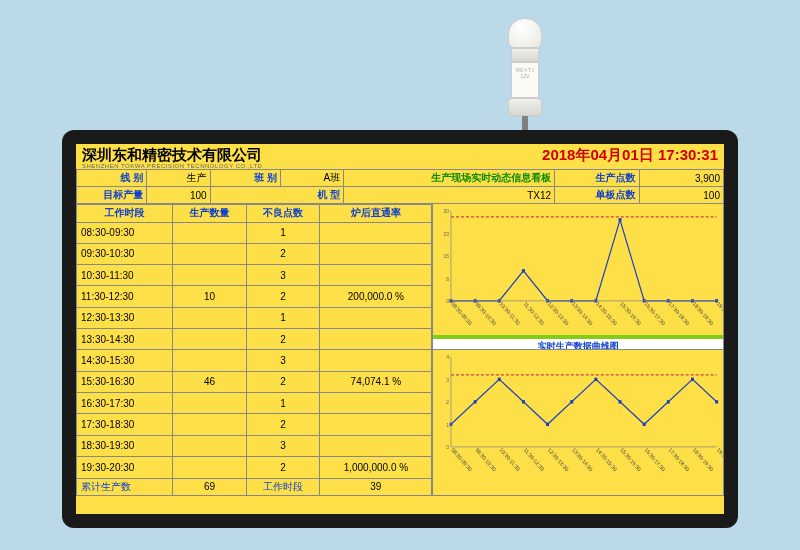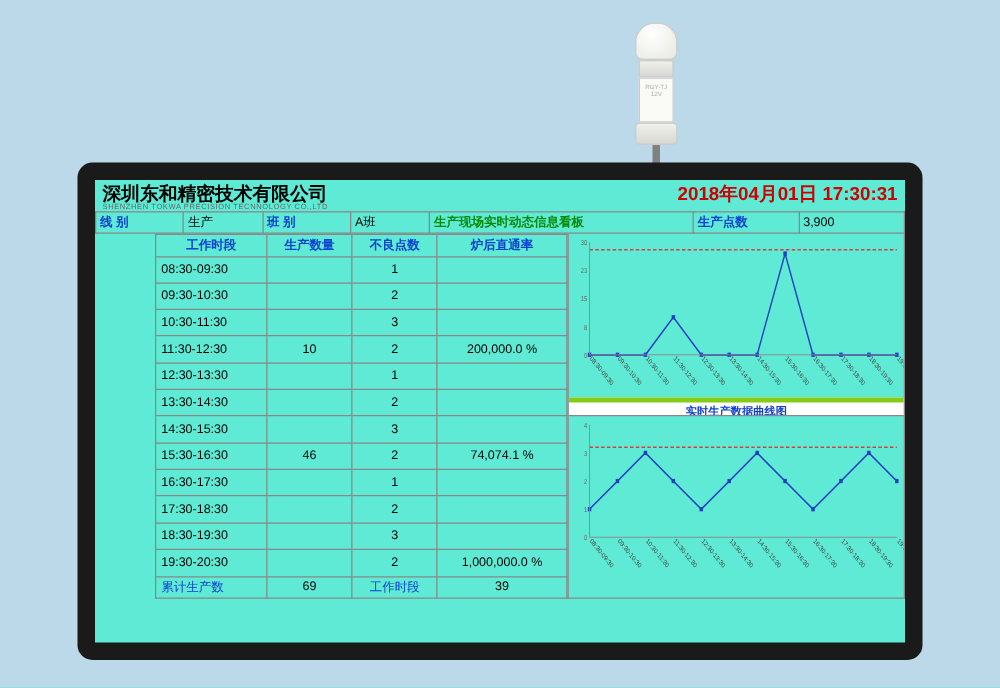--- a/index.html
+++ b/index.html
@@ -64,21 +64,21 @@
     left: 62px;
     width: 676px;
     height: 398px;
     background: #1a1a1a;
     border-radius: 12px;
     padding: 14px;
   }
   .screen {
     width: 100%;
     height: 100%;
-    background: #5eead4;
+    background: #fde047;
     position: relative;
     font-size: 10px;
     color: #000;
     overflow: hidden;
   }
   .hdr {
     display: flex;
     justify-content: space-between;
     padding: 2px 6px 0 6px;
   }
@@ -99,29 +99,28 @@
     letter-spacing:0.5px;
   }
   table.info {
     width: 100%;
     border-collapse: collapse;
     font-size: 10px;
   }
   table.info td {
     border: 1px solid #888;
     padding: 1px 3px;
-    text-align: left;
+    text-align: right;
     height: 15px;
   }
   .lbl { color: #1040d0; font-weight: bold; }
   .banner { color: #0a8a0a; font-weight: bold; }
   .content {
     display: flex;
     height: calc(100% - 78px);
-    padding-left: 48px;
   }
   table.data {
     border-collapse: collapse;
     font-size: 10px;
     flex: 0 0 55%;
   }
   table.data th, table.data td {
     border: 1px solid #888;
     padding: 1px 3px;
     text-align: center;
@@ -182,20 +181,28 @@
     <table class="info">
       <tbody>
           <tr>
         <td class="lbl" style="width:10%">线    别</td>
         <td style="width:9%">生产</td>
         <td class="lbl" style="width:10%">班    别</td>
         <td style="width:9%">A班</td>
         <td class="banner" colspan="2" style="width:30%">生产现场实时动态信息看板</td>
         <td class="lbl" style="width:12%">生产点数</td>
         <td style="width:12%">3,900</td>
+      </tr>
+      <tr>
+        <td class="lbl">目标产量</td>
+        <td>100</td>
+        <td class="lbl" colspan="2">机    型</td>
+        <td colspan="2">TX12</td>
+        <td class="lbl">单板点数</td>
+        <td>100</td>
       </tr>
     </tbody>
       </table>
 
     <div class="content">
       <table class="data">
         <thead>
             <tr id="data-head">
               <th>工作时段</th>
               <th>生产数量</th>

